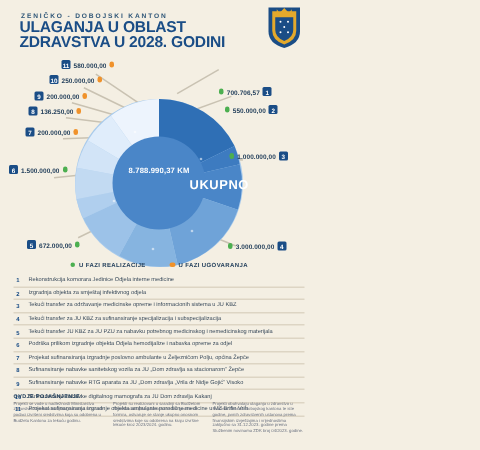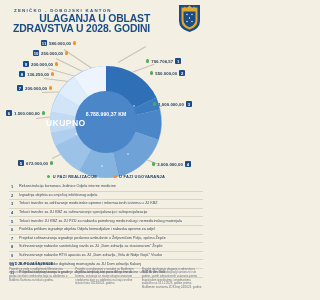--- a/index.html
+++ b/index.html
@@ -17,31 +17,31 @@
   .kanton{
     position:absolute;left:14px;top:8px;
     font-size:4.4px;letter-spacing:1.25px;font-weight:700;
     color:#2d5577;white-space:nowrap;
   }
   .title{
     position:absolute;left:13px;top:14px;
     font-size:10.4px;line-height:9.6px;font-weight:900;
     letter-spacing:-0.15px;color:#1a4d86;white-space:nowrap;
   }
-  .title span{display:block;text-align:right;}
+  .title span{display:block;}
   .crest{position:absolute;right:10px;top:3px;width:25px;height:30px;}
 
   
   .donut-wrap{position:absolute;left:46px;top:62px;width:120px;height:120px;}
   .center-val{
     position:absolute;left:0;top:49px;width:120px;text-align:center;
     font-size:5.1px;font-weight:700;color:#ffffff;letter-spacing:0.1px;
   }
   .center-lab{
-    position:absolute;left:0;top:56px;width:120px;text-align:left;
+    position:absolute;left:0;top:56px;width:120px;text-align:right;
     font-size:8.6px;font-weight:900;color:#ffffff;letter-spacing:0.4px;
   }
 
   
   .cal{position:absolute;display:flex;align-items:center;gap:2px;white-space:nowrap;}
   .cal .num{
     width:6px;height:6px;border-radius:1px;
     background:#1a4d86;color:#fff;font-size:4.2px;font-weight:700;
     display:flex;align-items:center;justify-content:center;
   }

